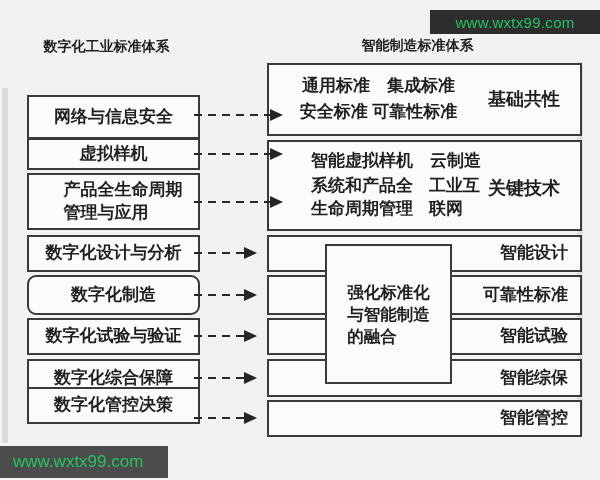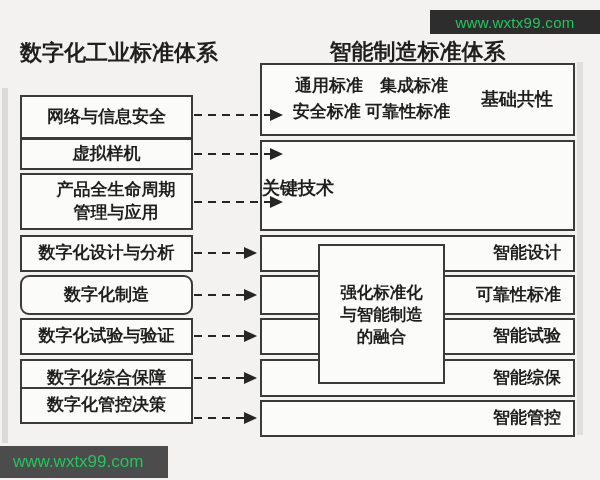--- a/index.html
+++ b/index.html
@@ -7,28 +7,28 @@
     position:relative;width:600px;height:480px;overflow:hidden;
     background:#f3f2f0;
     font-family:"Liberation Sans","DejaVu Sans",sans-serif;
     color:#1f1f1f;
   }
   
   .bar{position:absolute;display:flex;align-items:center;color:#22c55e;}
   .bar-top{left:430px;top:10px;width:170px;height:24px;background:#2d2d2d;justify-content:center;font-size:15px;letter-spacing:.3px;}
   .bar-bottom{left:0;top:446px;width:168px;height:32px;background:#4c4c4c;padding-left:13px;font-size:17px;box-sizing:border-box;}
   
-  .hdr{position:absolute;font-size:22px;font-weight:700;text-align:center;white-space:nowrap;}
+  .hdr{position:absolute;font-size:14px;font-weight:700;text-align:center;white-space:nowrap;}
   .hdr-left{left:20px;top:38px;width:173px;}
   .hdr-right{left:260px;top:37px;width:315px;}
   
   .bx{
     position:absolute;background:#fbfbfa;border:2px solid #3a3a3a;
     box-sizing:border-box;display:flex;align-items:center;justify-content:center;
-    font-size:17px;font-weight:600;line-height:1.35;text-align:center;
+    font-size:17px;font-weight:600;line-height:1.35;margin-left:7px;
   }
   .lbx{left:20px;width:173px;}
   .rbx{left:260px;width:315px;}
   .pre{white-space:pre-line;}
   
   .rrow{justify-content:flex-end;padding-right:12px;}
   
   .sect{flex-direction:row;align-items:stretch;justify-content:flex-start;}
   .sect .content{flex:1;display:flex;flex-direction:column;justify-content:center;align-items:center;gap:3px;}
   .sect .category{
@@ -103,20 +103,29 @@
 
   <div class="bx rbx sect" style="top:63px;height:73px;">
     <div class="content">
       <span>通用标准　集成标准</span>
       <span>安全标准 可靠性标准</span>
     </div>
     <div class="category">基础共性</div>
   </div>
 
   <div class="bx rbx sect keytech" style="top:140px;height:91px;">
+    <div class="content">
+      <span>智能虚拟样机　云制造</span>
+      <div class="cols">
+        <span class="pre">系统和产品全
+生命周期管理</span>
+        <span class="pre">工业互
+联网</span>
+      </div>
+    </div>
     <div class="category">关键技术</div>
   </div>
 
   <div class="bx rbx rrow" style="top:235px;height:37px;">
     <span>智能设计</span>
   </div>
   <div class="bx rbx rrow" style="top:275px;height:40px;">
     <span>可靠性标准</span>
   </div>
   <div class="bx rbx rrow" style="top:318px;height:37px;">

